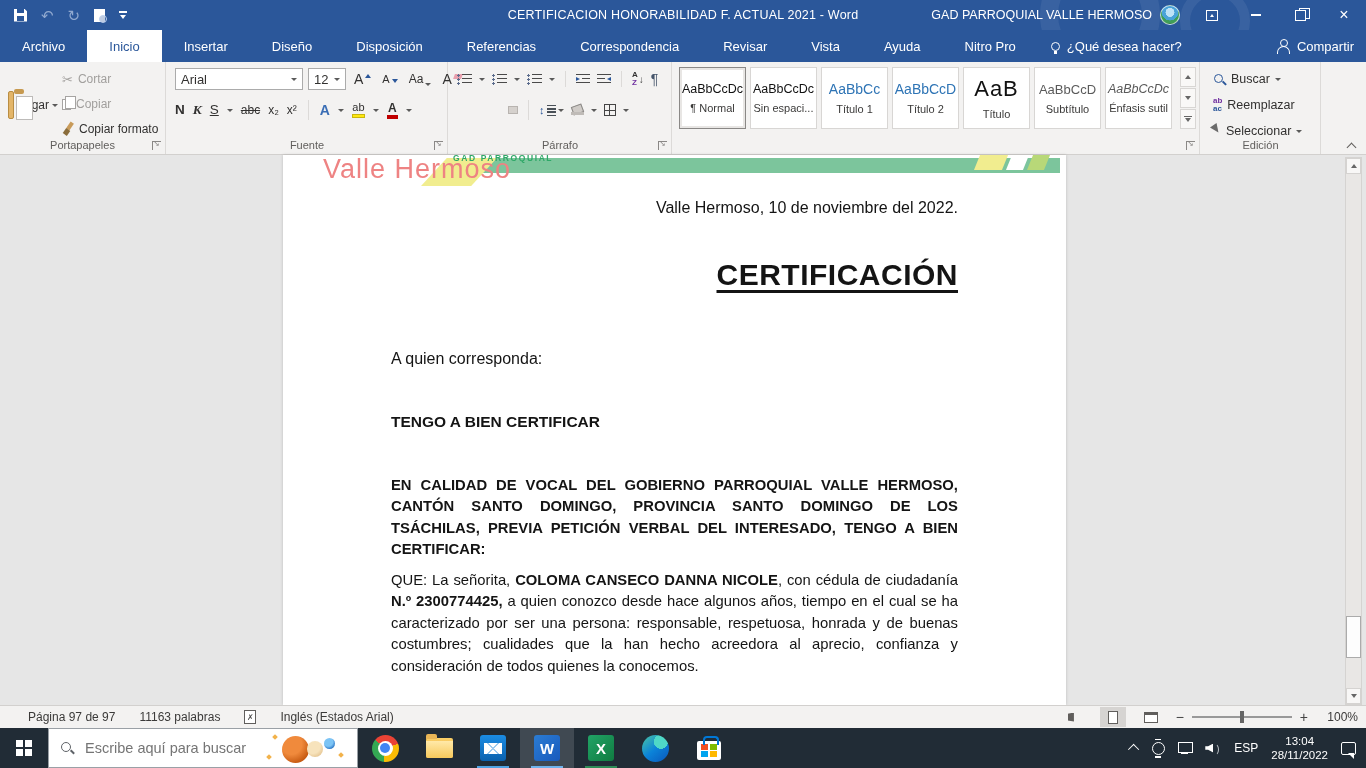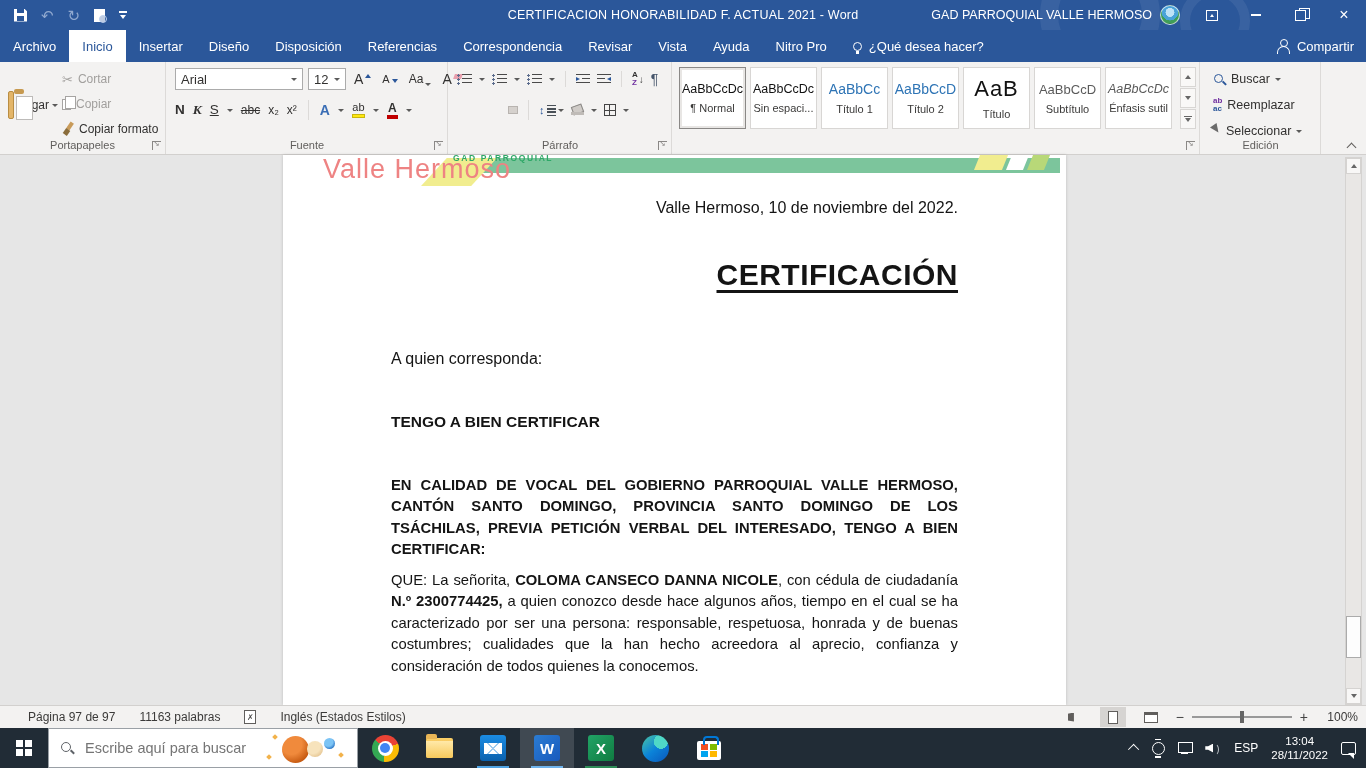--- a/index.html
+++ b/index.html
@@ -29,21 +29,21 @@
   .ic-ribbonopts { width:12px; height:11px; border:1.2px solid #fff; position:relative; }
   .ic-ribbonopts:after { content:""; position:absolute; left:3px; top:3px; border-left:2.5px solid transparent; border-right:2.5px solid transparent; border-bottom:3px solid #fff; }
   .ic-min { width:10px; height:1.5px; background:#fff; }
   .ic-restore { position:relative; width:9px; height:9px; border:1.2px solid #fff; background:#2B579A; }
   .ic-restore:before { content:""; position:absolute; left:2px; top:-4px; width:9px; height:9px; border:1.2px solid #fff; }
   .ic-restore:after { content:""; position:absolute; left:-1.2px; top:-1.2px; width:9px; height:9px; border:1.2px solid #fff; background:#2B579A; }
   .ic-close { font-size:16px; line-height:1; font-weight:400; }
 
   
   .tabsrow { position:absolute; left:0; top:30px; width:1366px; height:32px; background:#2B579A; display:flex; align-items:stretch; color:#fff; font-size:13px; }
-  .rtab { display:flex; align-items:center; padding:0 13px; cursor:default; }
+  .rtab { display:flex; align-items:center; padding:0 22px; cursor:default; }
   .rtab.active { background:#fff; color:#2B579A; }
   .tellme { display:flex; align-items:center; gap:7px; padding:0 13px; }
   .ic-bulb { position:relative; width:9px; height:9px; border:1.4px solid #fff; border-radius:50%; }
   .ic-bulb:after { content:""; position:absolute; left:2px; top:8px; width:3px; height:3px; background:#fff; }
   .share { position:absolute; right:12px; top:0; height:32px; display:flex; align-items:center; gap:7px; }
   .ic-person { position:relative; width:14px; height:14px; }
   .ic-person:before { content:""; position:absolute; left:4px; top:0; width:6px; height:6px; border:1.3px solid #fff; border-radius:50%; }
   .ic-person:after { content:""; position:absolute; left:1px; top:7px; width:11px; height:7px; border:1.3px solid #fff; border-bottom:none; border-radius:7px 7px 0 0; }
 
   
@@ -540,21 +540,21 @@
     <div class="sbtn down">
         <span class="tri-dn-s"></span>
       </div>
   </div>
 
   <div class="statusbar">
     <div class="sb-left">
       <span>Página 97 de 97</span>
       <span>11163 palabras</span>
       <span class="ic-proof">✗</span>
-      <span>Inglés (Estados Estilos)</span>
+      <span>Inglés (Estados Arial)</span>
     </div>
     <div class="sb-right">
       <span class="viewbtn">
           <span class="ic-read"></span>
         </span>
       <span class="viewbtn sel">
           <span class="ic-print"></span>
         </span>
       <span class="viewbtn">
           <span class="ic-web"></span>

